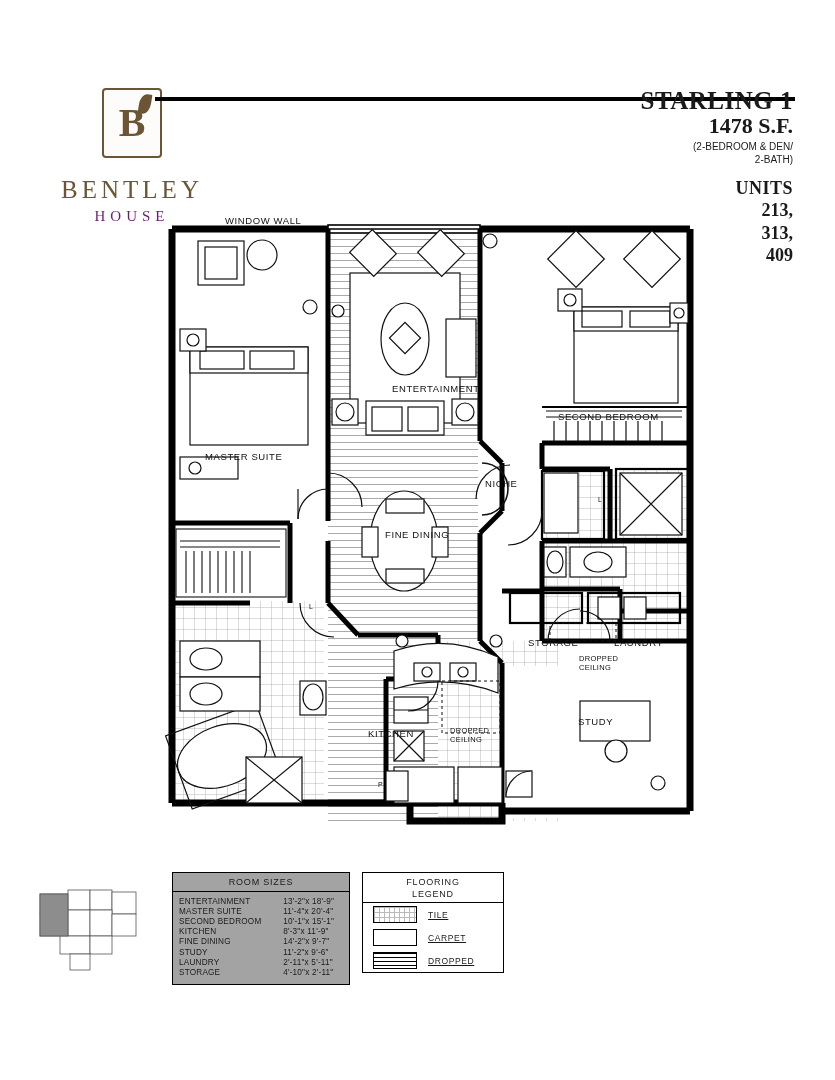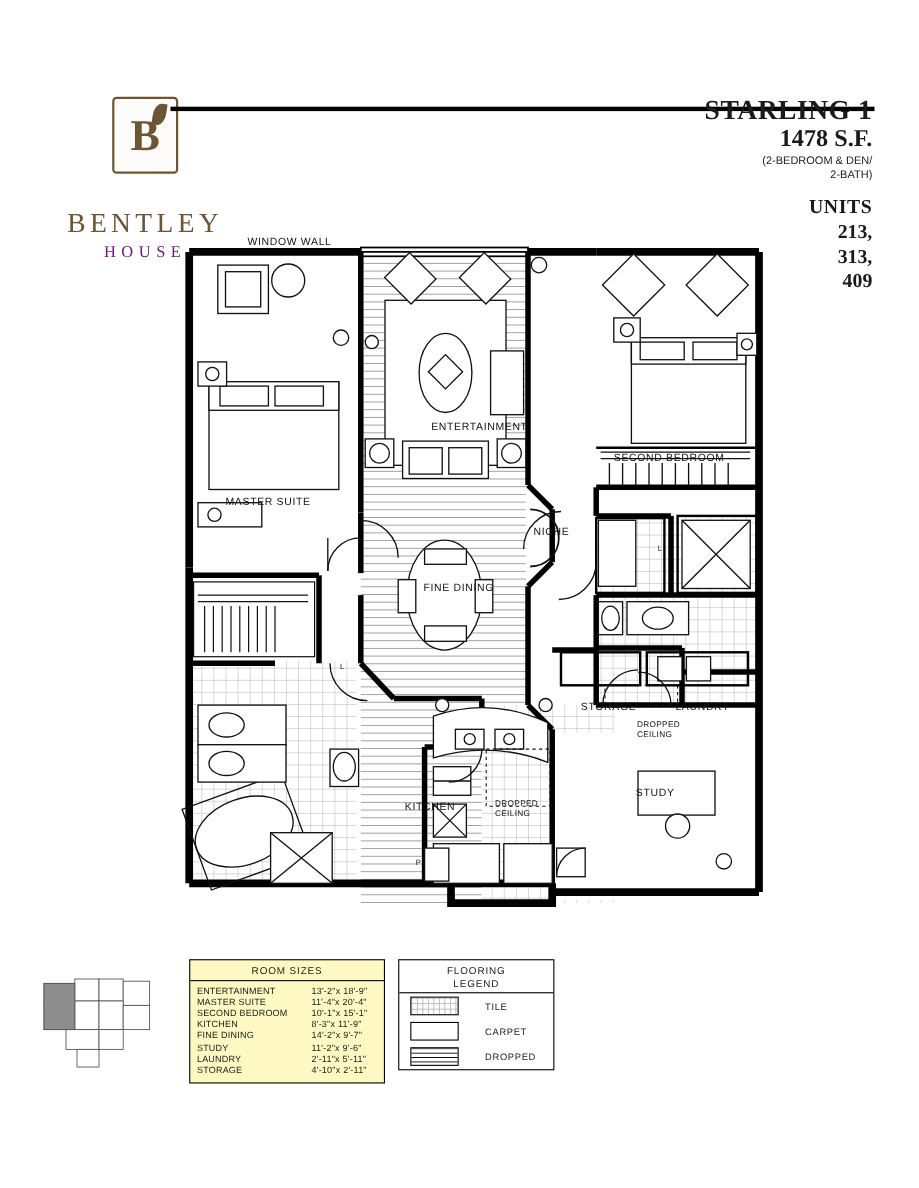--- a/index.html
+++ b/index.html
@@ -53,21 +53,21 @@
     position: absolute;
     top: 4px;
     right: 9px;
     width: 12px;
     height: 20px;
     border-radius: 60% 0 60% 0;
     background: #6b5535;
     transform: rotate(8deg);
   }
   .logo-name {
-    margin-top: 32px;
+    margin-top: 18px;
     font-family: "Liberation Serif", serif;
     font-size: 25px;
     letter-spacing: 4px;
     color: #6b5535;
   }
   .logo-sub {
     margin-top: 4px;
     font-family: Liberation Serif, serif;
     font-size: 15px;
     letter-spacing: 5px;
@@ -141,21 +141,21 @@
   .label.small { font-size: 7.5px; letter-spacing: 0.3px; line-height: 1.15; }
   .label.tiny  { font-size: 7px; letter-spacing: 0.2px; }
 
   
   .room-sizes {
     position: absolute;
     left: 172px;
     top: 872px;
     width: 176px;
     border: 1.5px solid #000;
-    background: #fef9c3;
+    background: #a3a3a3;
   }
   .room-sizes .hdr {
     text-align: center;
     font-size: 9px;
     letter-spacing: 0.8px;
     padding: 4px 0 4px;
     border-bottom: 1.5px solid #000;
   }
   .room-sizes table {
     width: 100%;
@@ -183,22 +183,23 @@
     text-align: center;
     font-size: 9px;
     letter-spacing: 0.8px;
     line-height: 1.3;
     padding: 4px 0 2px;
     border-bottom: 1.5px solid #000;
   }
   .legend-row {
     display: flex;
     align-items: center;
-    gap: 24px;
+    gap: 11px;
     padding: 3px 10px;
+    text-decoration: underline;
   }
   .swatch {
     width: 42px;
     height: 15px;
     border: 1px solid #000;
     background: #fff;
     flex: 0 0 auto;
   }
   .swatch.tile {
     background-image:

